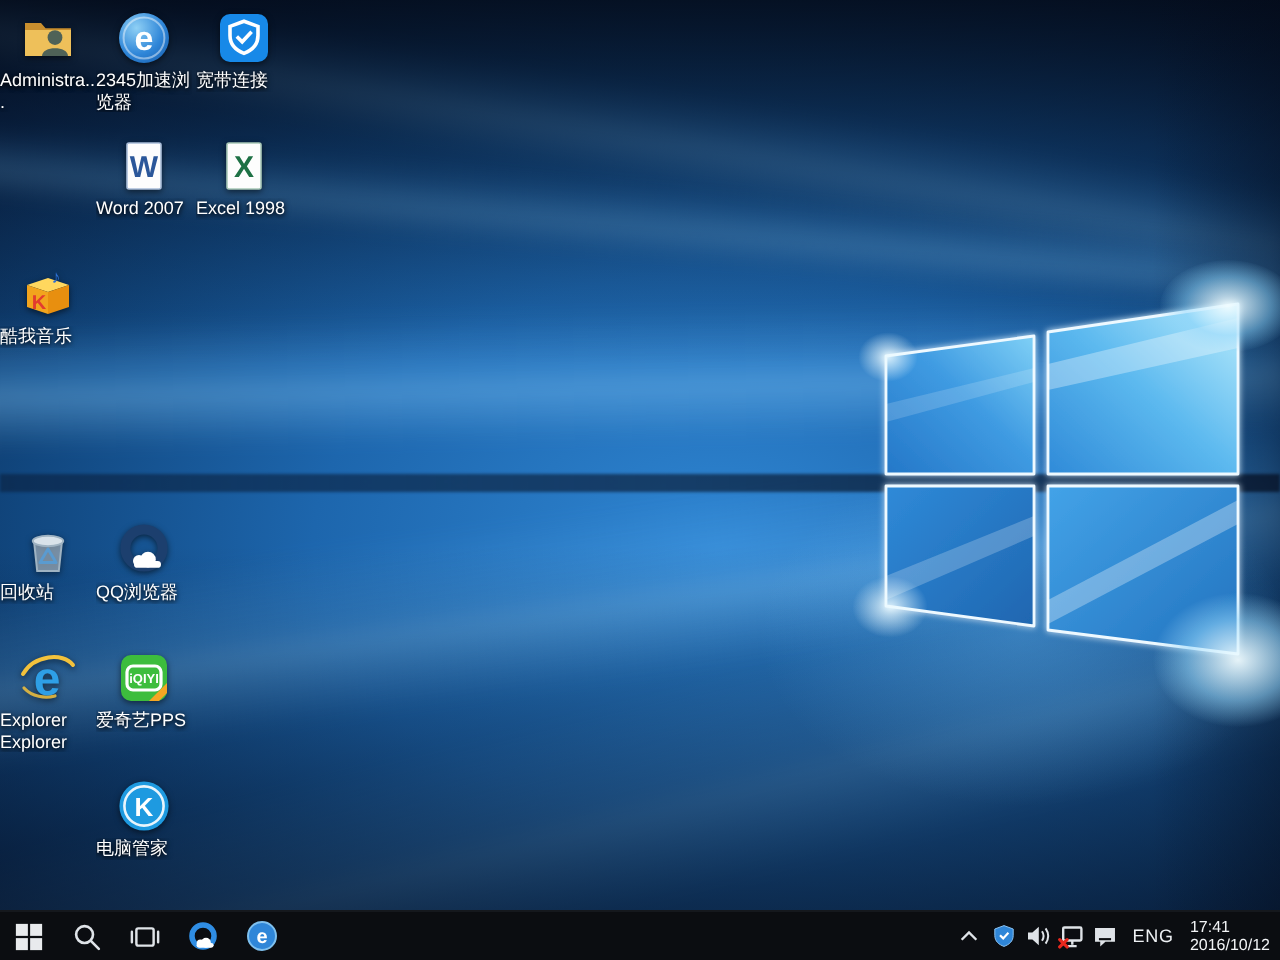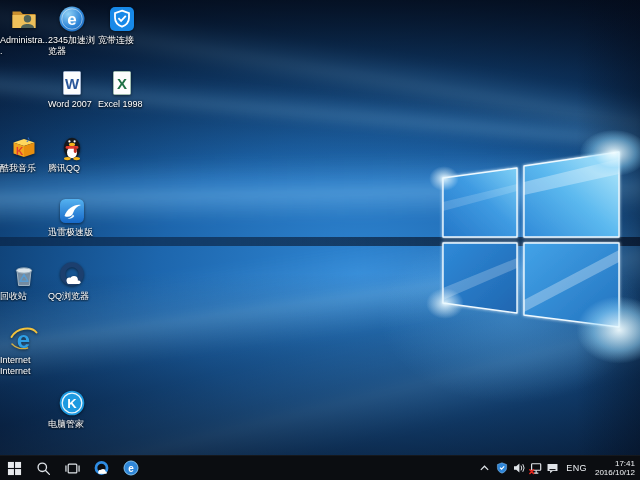--- a/index.html
+++ b/index.html
@@ -49,21 +49,21 @@
     text-shadow:0 1px 2px rgba(0,0,0,.9),0 0 3px rgba(0,0,0,.55);max-height:21px;overflow:hidden;word-break:break-word;}
 
   
   .taskbar{position:absolute;left:0;bottom:0;width:640px;height:25px;background:#0b0d11;
     display:flex;align-items:center;border-top:1px solid #15181d;}
   .tb-left{display:flex;height:100%;}
   .tb-btn{width:29px;height:100%;display:flex;align-items:center;justify-content:center;cursor:pointer;}
   .tray{margin-left:auto;display:flex;align-items:center;height:100%;}
   .tray-btn{width:17px;height:100%;display:flex;align-items:center;justify-content:center;cursor:pointer;}
   .lang{font-size:9px;color:#eef1f4;padding:0 5px;letter-spacing:.4px;cursor:pointer;}
-  .clock{font-size:8px;line-height:9.5px;color:#f2f4f6;text-align:right;padding:0 5px 0 3px;cursor:pointer;}
+  .clock{font-size:8px;line-height:9.5px;color:#f2f4f6;text-align:left;padding:0 5px 0 3px;cursor:pointer;}
 </style>
 </head>
 <body>
 
 <svg width="0" height="0" style="position:absolute" aria-hidden="true">
   <defs>
     <linearGradient id="gscr" x1="0" y1="0" x2="1" y2="1">
       <stop offset="0" stop-color="#1b4f93"></stop>
         <stop offset="1" stop-color="#55aae6"></stop>
     </linearGradient>
@@ -197,48 +197,22 @@
         <path d="M3.5 9.5L14 6l10.5 3.5L14 13z" fill="#ffd75e"></path>
         <path d="M3.5 9.5L14 13v11L3.5 20.5z" fill="#f2a41d"></path>
         <path d="M24.5 9.5L14 13v11l10.5-3.5z" fill="#e88f0f"></path>
         <text x="9.5" y="21.5" font-size="10" font-weight="bold" fill="#e23c2f" text-anchor="middle">K</text>
         <text x="18" y="8.5" font-size="9" fill="#2b6fd4" text-anchor="middle">♪</text>
       </svg>
     </div>
     <div class="icon-label">酷我音乐</div>
   </div>
 
-  <div class="icon-cell" style="left:48px;top:133px">
-    <div class="icon-art">
-      <svg viewBox="0 0 28 28">
-        <ellipse cx="14" cy="15" rx="8.2" ry="10.2" fill="#15181c"></ellipse>
-        <ellipse cx="14" cy="19.5" rx="5" ry="5.8" fill="#fff"></ellipse>
-        <circle cx="11.4" cy="8.4" r="1.1" fill="#fff"></circle>
-          <circle cx="16.6" cy="8.4" r="1.1" fill="#fff"></circle>
-        <ellipse cx="14" cy="11.4" rx="3.1" ry="1.6" fill="#f6b61d"></ellipse>
-        <rect x="7.6" y="13" width="12.8" height="2.8" rx="1.4" fill="#e23c2f"></rect>
-        <rect x="15.8" y="14.3" width="2.9" height="5.6" rx="1.35" fill="#c52f24"></rect>
-        <ellipse cx="9.4" cy="25.6" rx="3.4" ry="1.7" fill="#f6b61d"></ellipse>
-        <ellipse cx="18.6" cy="25.6" rx="3.4" ry="1.7" fill="#f6b61d"></ellipse>
-      </svg>
-    </div>
-    <div class="icon-label">腾讯QQ</div>
-  </div>
-
-
-  <div class="icon-cell" style="left:48px;top:197px">
-    <div class="icon-art">
-      <svg viewBox="0 0 28 28">
-        <rect x="2" y="2" width="24" height="24" rx="5.5" fill="url(#gxl)"></rect>
-        <path d="M6.5 19C9 10.5 18.5 6.5 23 8c-4.3 1.6-6.6 4-7.6 7.2C14.1 19.4 10 21 6.5 19z" fill="#fff"></path>
-        <path d="M9.5 21.5c2.8-.5 4.6-2 5.3-4l1.5 1.6c-1.7 2.6-4.6 3.3-6.8 2.4z" fill="#e8f4fd"></path>
-      </svg>
-    </div>
-    <div class="icon-label">迅雷极速版</div>
-  </div>
+
+
 
   <div class="icon-cell" style="left:48px;top:261px">
     <div class="icon-art">
       <svg viewBox="0 0 28 28">
         <circle cx="14" cy="13" r="9.3" fill="none" stroke="#1c3f6e" stroke-width="5"></circle>
         <circle cx="11.5" cy="19.5" r="3" fill="#fff"></circle>
         <circle cx="16" cy="18.8" r="3.9" fill="#fff"></circle>
         <rect x="9" y="19.5" width="13.5" height="3.4" rx="1.7" fill="#fff"></rect>
       </svg>
     </div>
@@ -257,23 +231,34 @@
   </div>
 
   <div class="icon-cell" style="left:0;top:325px">
     <div class="icon-art">
       <svg viewBox="0 0 28 28">
         <path d="M2 19c4 4.4 10.5 5.3 15.5 4" fill="none" stroke="#f3c23c" stroke-width="1.6" stroke-linecap="round" opacity=".85"></path>
         <text x="13.5" y="22.5" font-size="24" font-weight="bold" fill="#2e9fe6" text-anchor="middle">e</text>
         <path d="M1.5 12C7 2.5 21.5 1 26.5 7.5" fill="none" stroke="#f3c23c" stroke-width="2" stroke-linecap="round"></path>
       </svg>
     </div>
-    <div class="icon-label">Internet Internet</div>
-  </div>
-
+    <div class="icon-label">Explorer Explorer</div>
+  </div>
+
+  <div class="icon-cell" style="left:48px;top:325px">
+    <div class="icon-art">
+      <svg viewBox="0 0 28 28">
+        <rect x="2.5" y="2.5" width="23" height="23" rx="5" fill="#3dbd3d"></rect>
+        <polygon points="16.5,25.5 25.5,16.5 25.5,21.5 21.5,25.5" fill="#f5a623"></polygon>
+        <rect x="5.5" y="8" width="17" height="12" rx="3" fill="none" stroke="#fff" stroke-width="1.6"></rect>
+        <text x="14" y="16.6" font-size="6.5" font-weight="bold" fill="#fff" text-anchor="middle">iQIYI</text>
+      </svg>
+    </div>
+    <div class="icon-label">爱奇艺PPS</div>
+  </div>
 
 
   <div class="icon-cell" style="left:48px;top:389px">
     <div class="icon-art">
       <svg viewBox="0 0 28 28">
         <circle cx="14" cy="14" r="12.3" fill="#1e9ae0"></circle>
         <circle cx="14" cy="14" r="9.8" fill="none" stroke="#fff" stroke-width="1.3" opacity=".9"></circle>
         <text x="14" y="18.8" font-size="13" font-weight="bold" fill="#fff" text-anchor="middle">K</text>
       </svg>
     </div>

